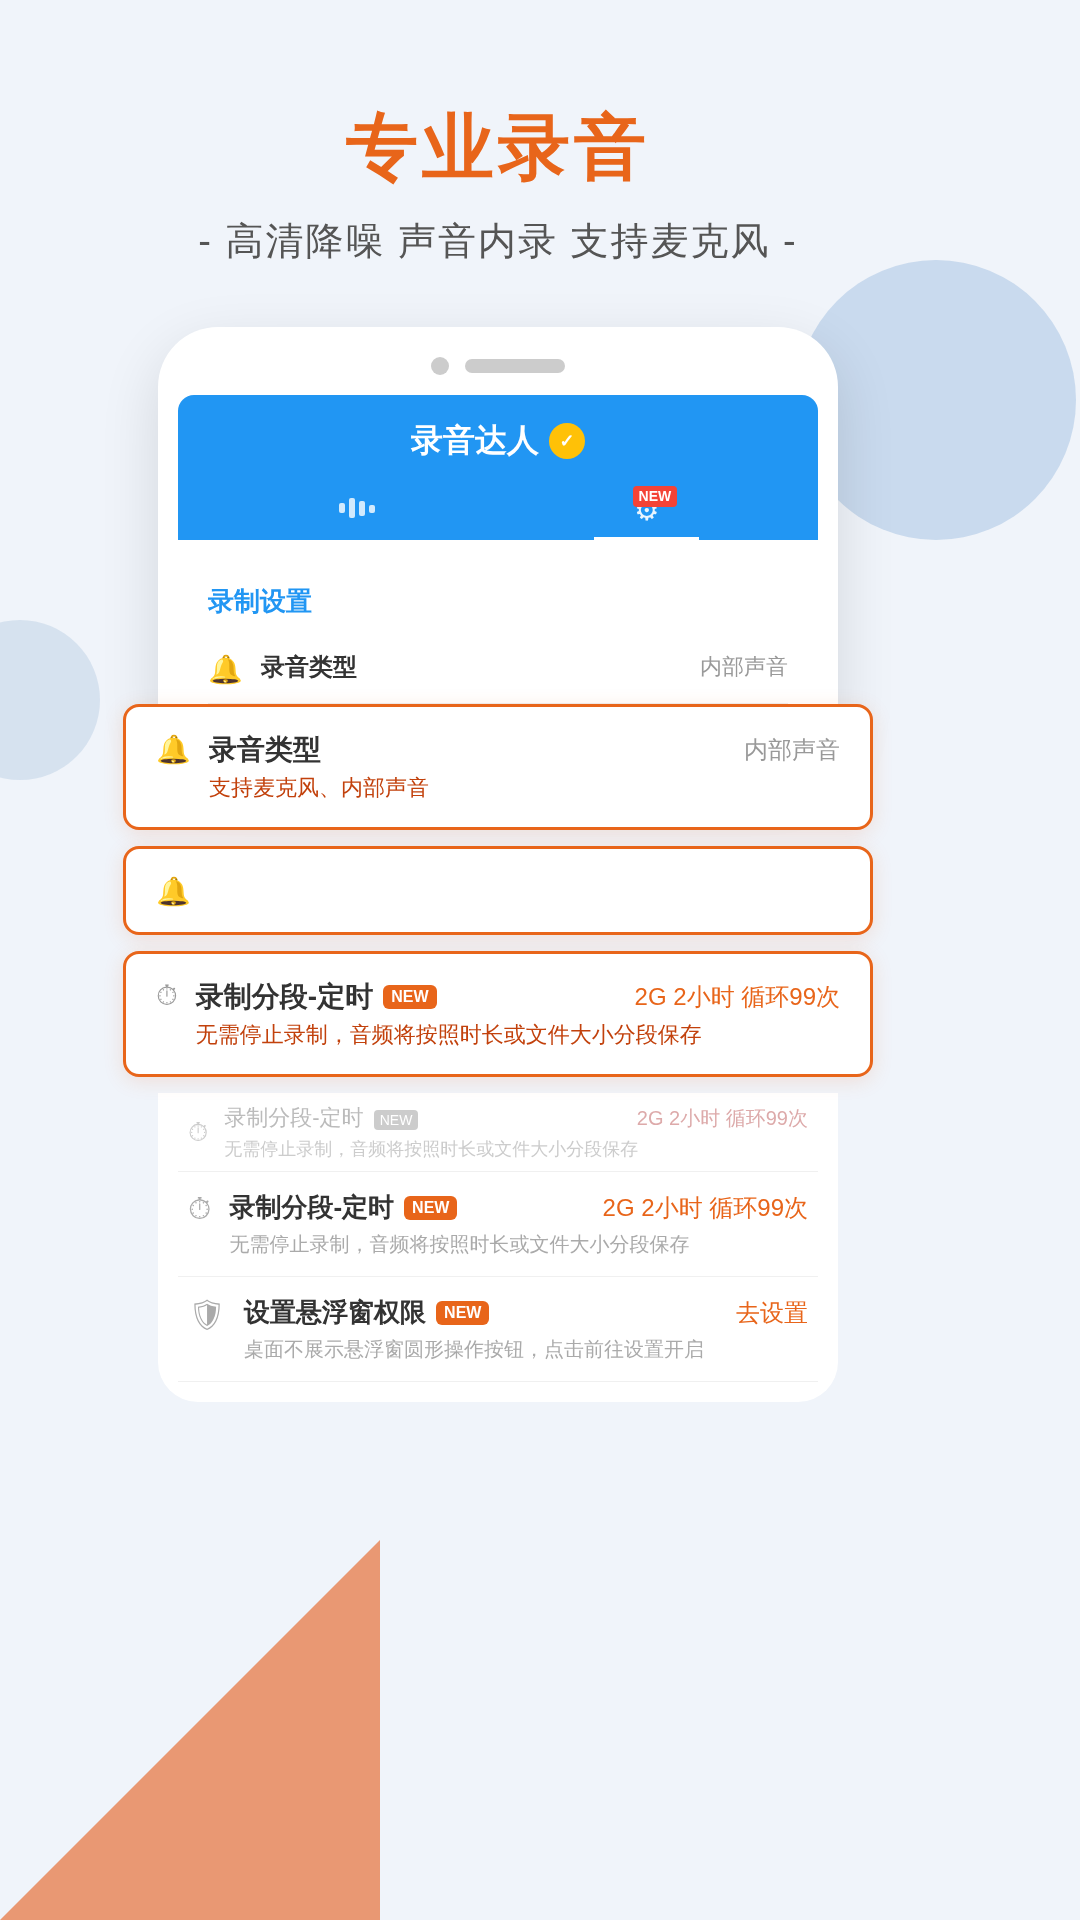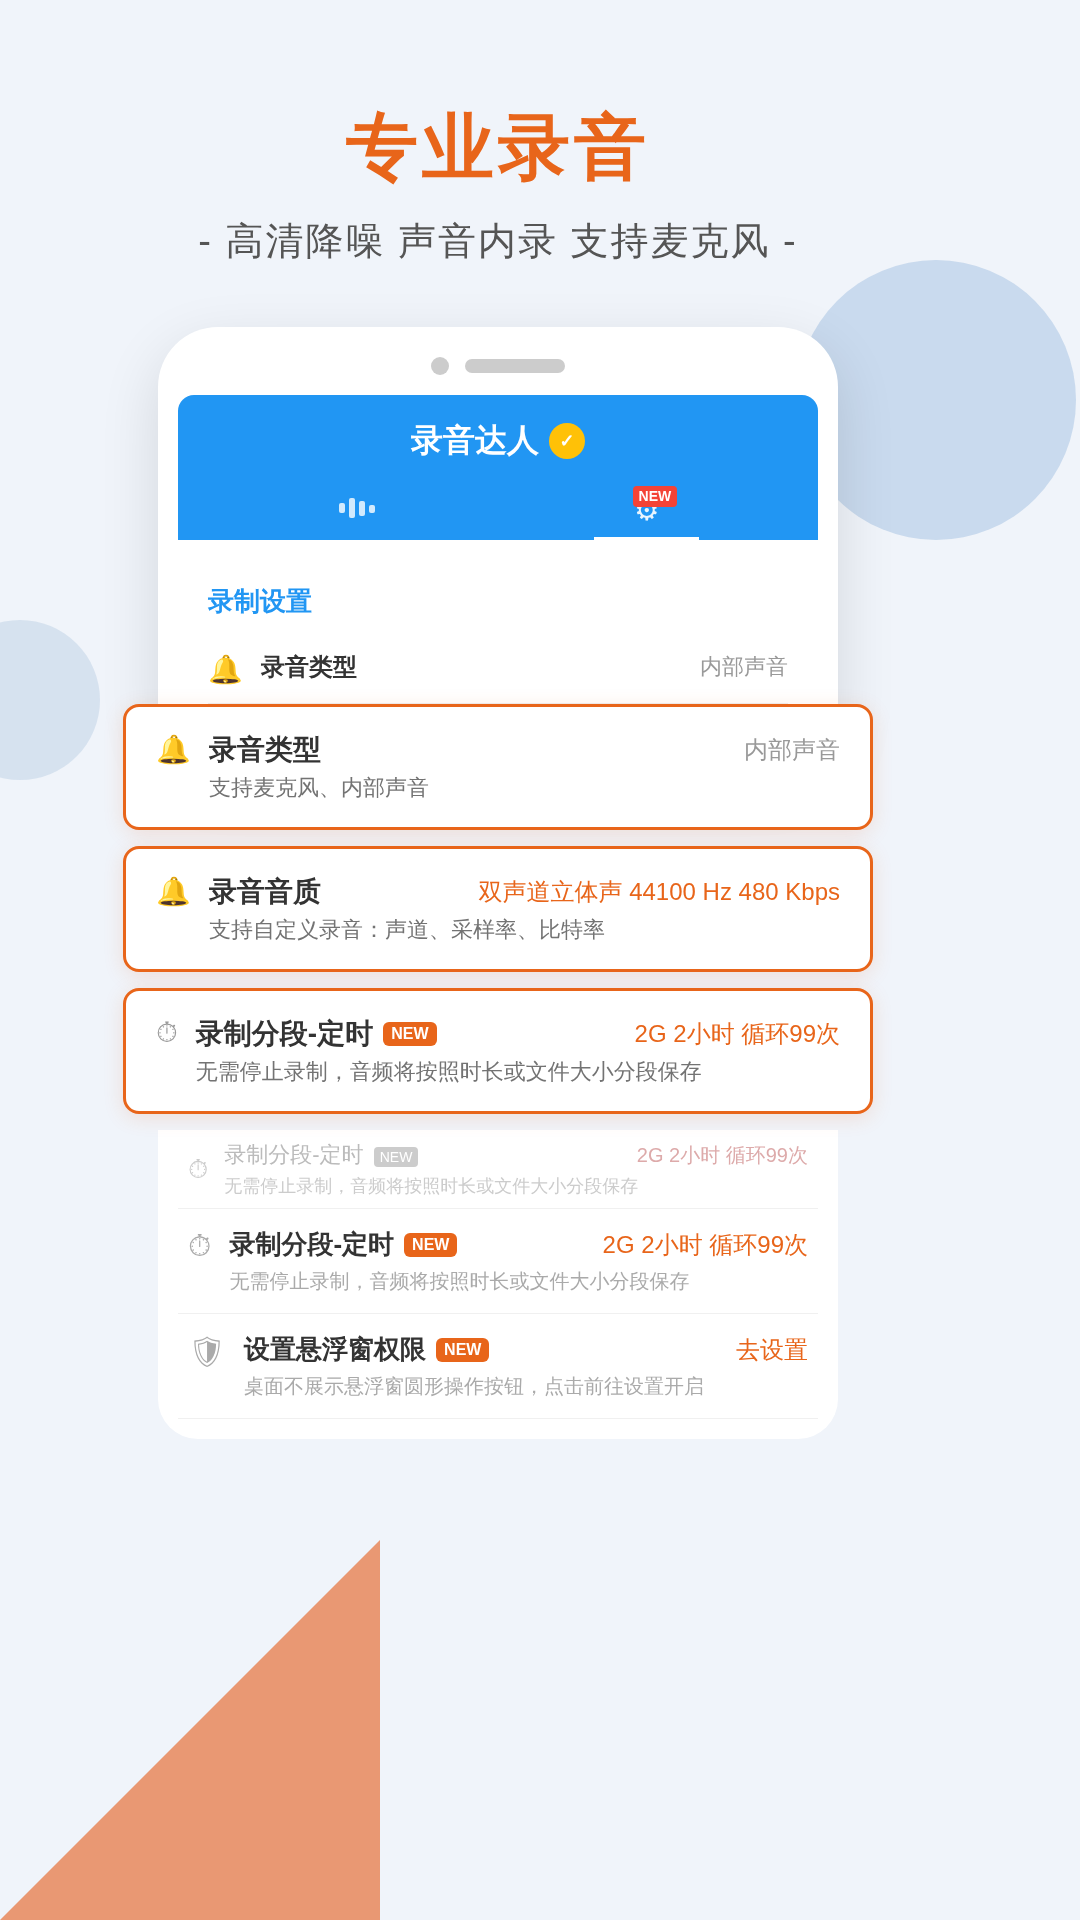--- a/index.html
+++ b/index.html
@@ -210,21 +210,21 @@
       font-size: 24px;
       font-weight: 600;
       color: #333;
     }
     .setting-value {
       font-size: 22px;
       color: #999;
     }
     .setting-desc {
       font-size: 20px;
-      color: #737373;
+      color: #c2410c;
     }
 
     
     .highlight-cards {
       width: 750px;
       margin-top: -60px;
       position: relative;
       z-index: 10;
     }
 
@@ -384,27 +384,20 @@
           <div class="setting-main-row">
             <span class="setting-label">录音类型</span>
             <span class="setting-value">内部声音</span>
           </div>
           <div class="setting-desc">支持麦克风、内部声音</div>
         </div>
       </div>
 
       <div class="highlight-card">
         <span class="setting-icon">🔔</span>
-        <div class="setting-body">
-          <div class="setting-main-row">
-            <span class="setting-label">录音音质</span>
-            <span class="setting-value value-orange">双声道立体声 44100 Hz 480 Kbps</span>
-          </div>
-          <div class="setting-desc">支持自定义录音：声道、采样率、比特率</div>
-        </div>
       </div>
 
       <div class="highlight-card">
         <span class="setting-icon">⏱</span>
         <div class="setting-body">
           <div class="setting-main-row">
             <div style="display:flex;align-items:center;gap:10px;">
               <span class="setting-label">录制分段-定时</span>
               <span class="new-tag">NEW</span>
             </div>

